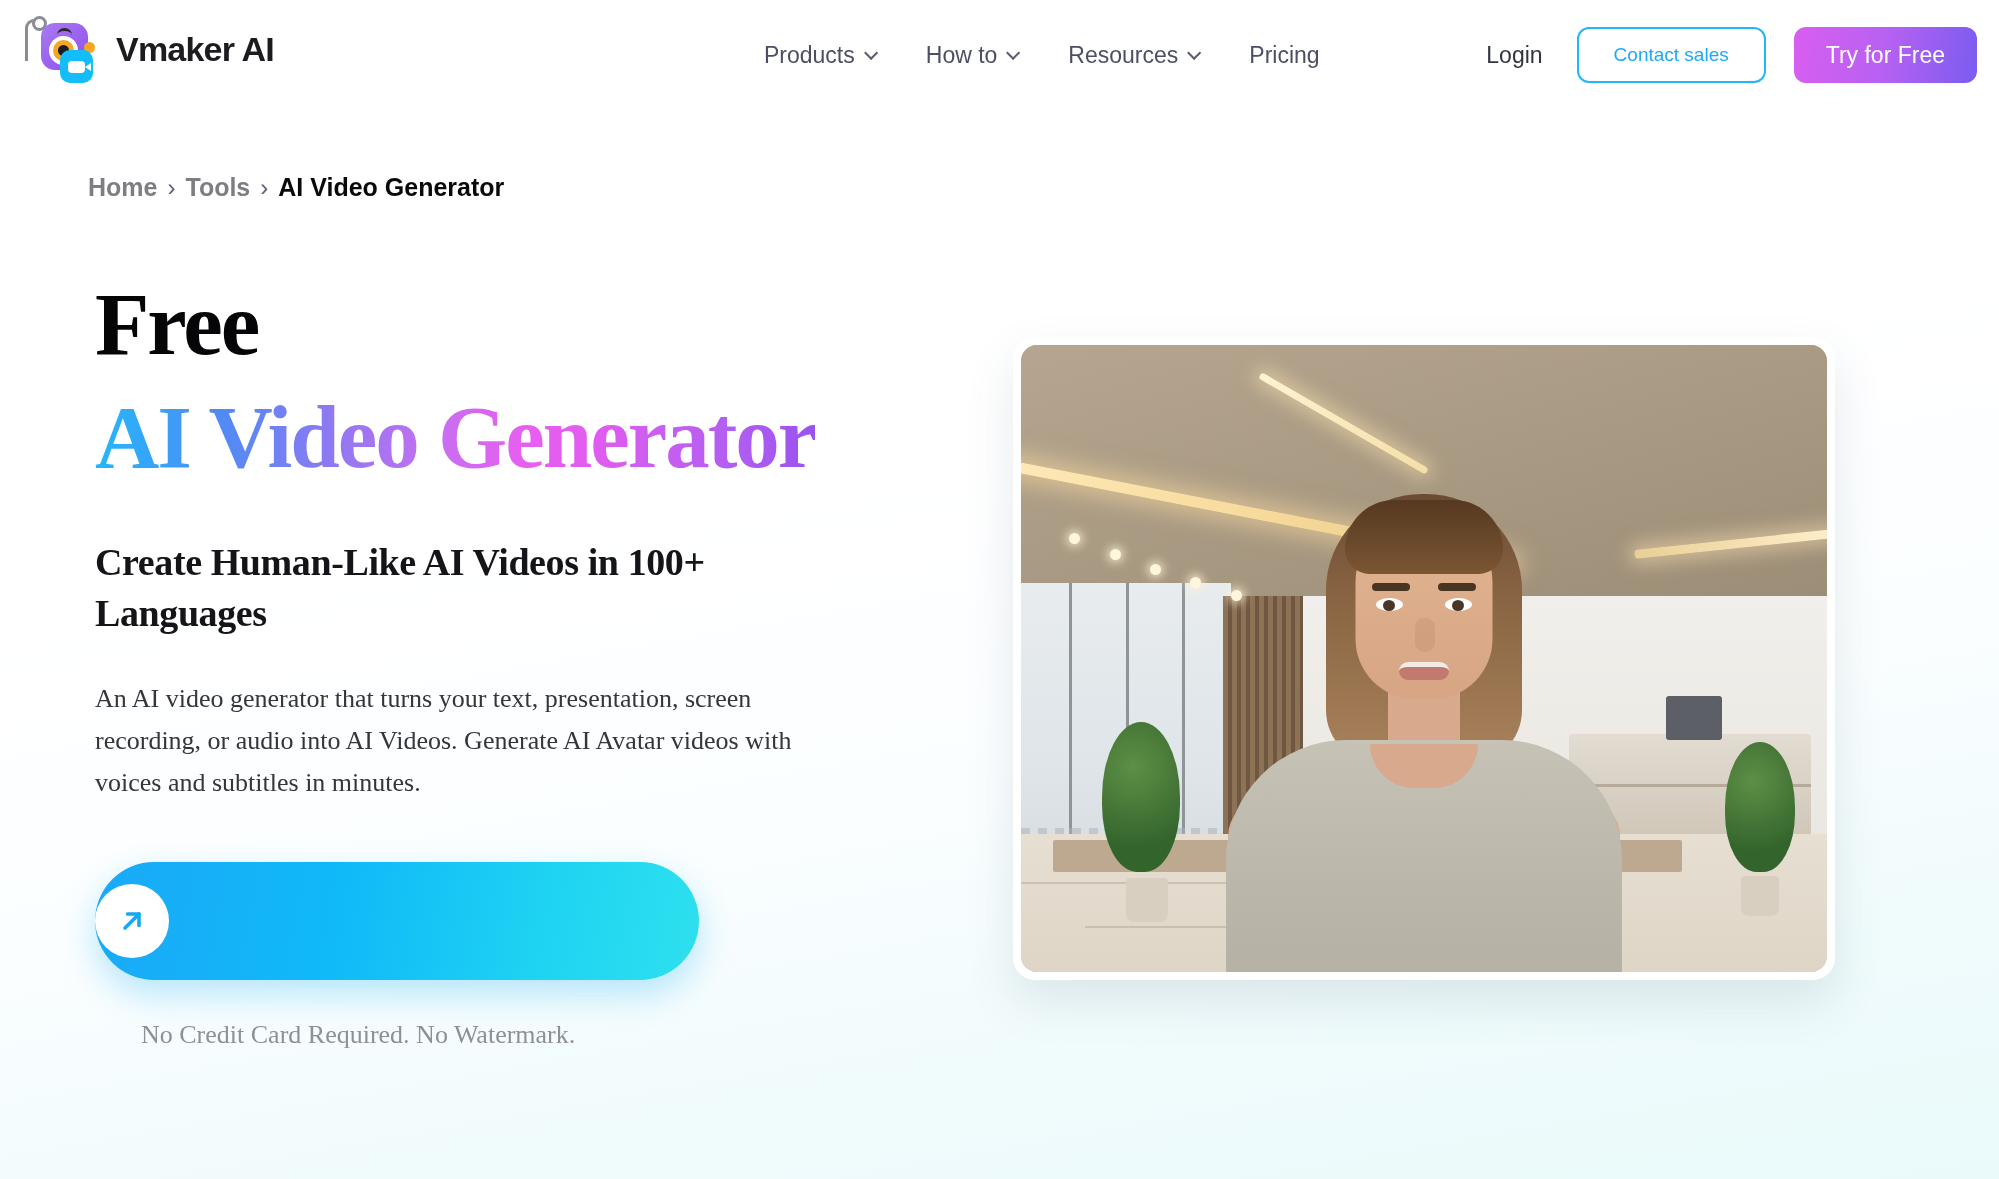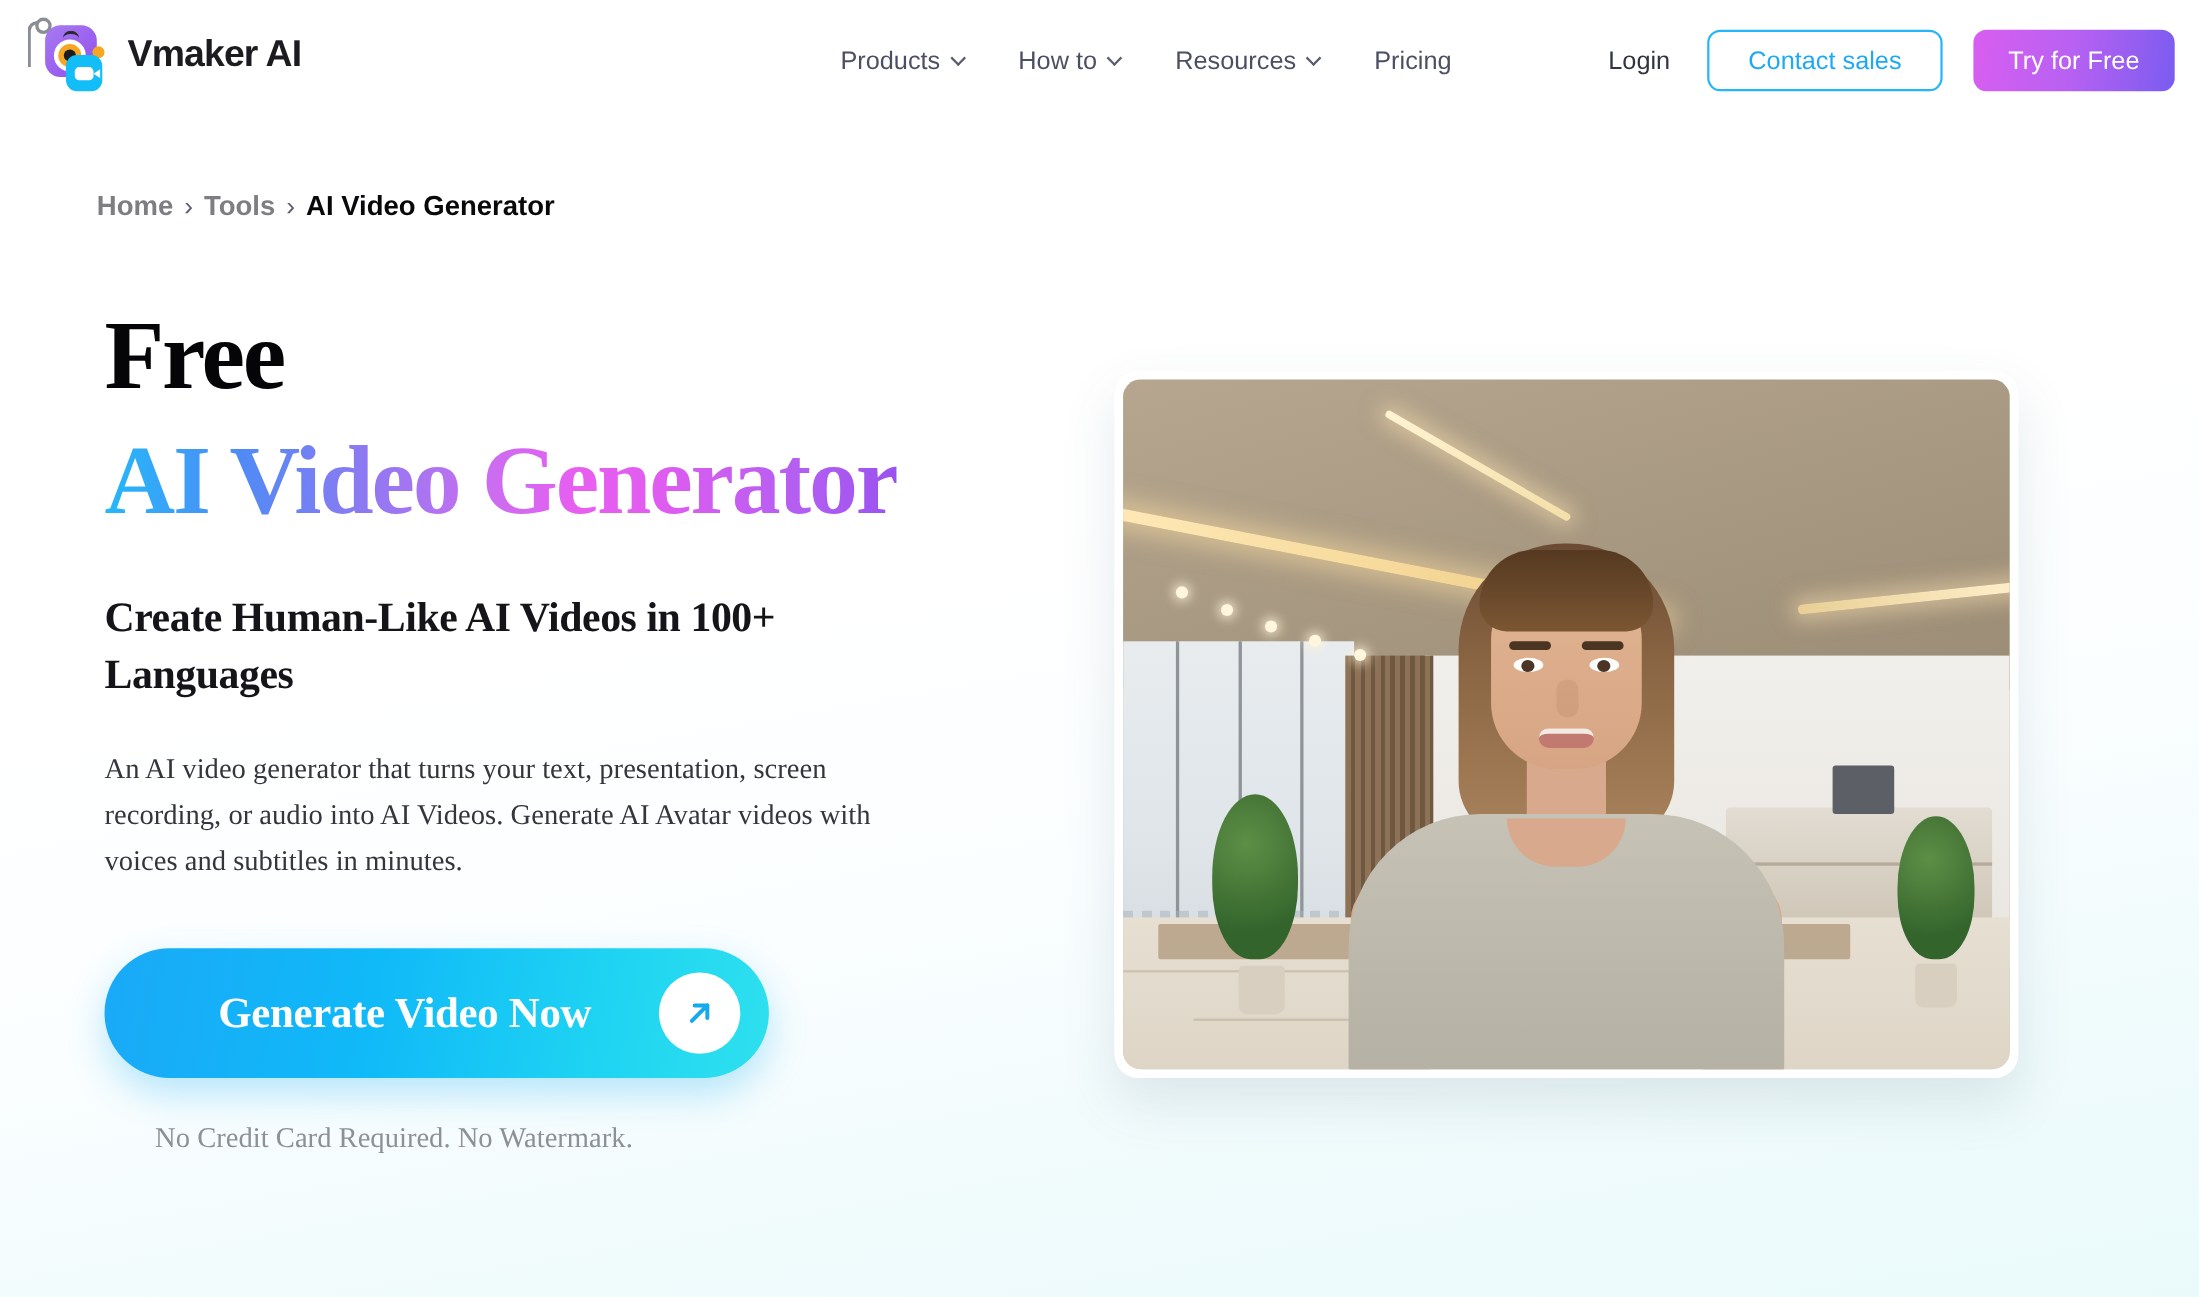--- a/index.html
+++ b/index.html
@@ -114,21 +114,21 @@
     display:flex; align-items:center; gap:28px;
   }
   #login-link {
     font-size:23px; color:#32343f; cursor:pointer; padding:0 6px;
   }
   #contact-sales {
     display:flex; align-items:center; justify-content:center;
     height:56px; padding:0 35px;
     border:2.2px solid #24b6f8; border-radius:12px;
     background:#ffffff; color:#1ea9f5;
-    font-size:23px; font-weight:500; cursor:pointer; white-space:nowrap;
+    font-size:19px; font-weight:500; cursor:pointer; white-space:nowrap;
   }
   #try-free {
     display:flex; align-items:center; justify-content:center;
     height:56px; padding:0 32px;
     border-radius:12px; border:none;
     background:linear-gradient(100deg,#d85ef0 0%,#b861f2 48%,#7a5cf0 100%);
     color:#ffffff; font-size:23px; font-weight:500;
     cursor:pointer; white-space:nowrap;
   }
 
@@ -464,21 +464,20 @@
     <span class="bc-current">AI Video Generator</span>
   </div>
 
   <div id="hero-left">
     <div id="h1-line1">Free</div>
     <div id="h1-line2">AI Video Generator</div>
     <div id="subhead">Create Human-Like AI Videos in 100+ Languages</div>
     <div id="body-copy">An AI video generator that turns your text, presentation, screen recording, or audio into AI Videos. Generate AI Avatar videos with voices and subtitles in minutes.</div>
 
     <div id="cta">
-      <span id="cta-label">Generate Video Now</span>
       <span id="cta-arrow">
         <svg width="36" height="36" viewBox="0 0 36 36" aria-hidden="true">
           <path d="M11 25 L25 11" stroke="#15a9ee" stroke-width="3.6" stroke-linecap="round" fill="none"></path>
           <path d="M13.5 11 L25 11 L25 22.5" stroke="#15a9ee" stroke-width="3.6" stroke-linecap="round" stroke-linejoin="round" fill="none"></path>
         </svg>
       </span>
     </div>
 
     <div id="no-credit">No Credit Card Required. No Watermark.</div>
   </div>

